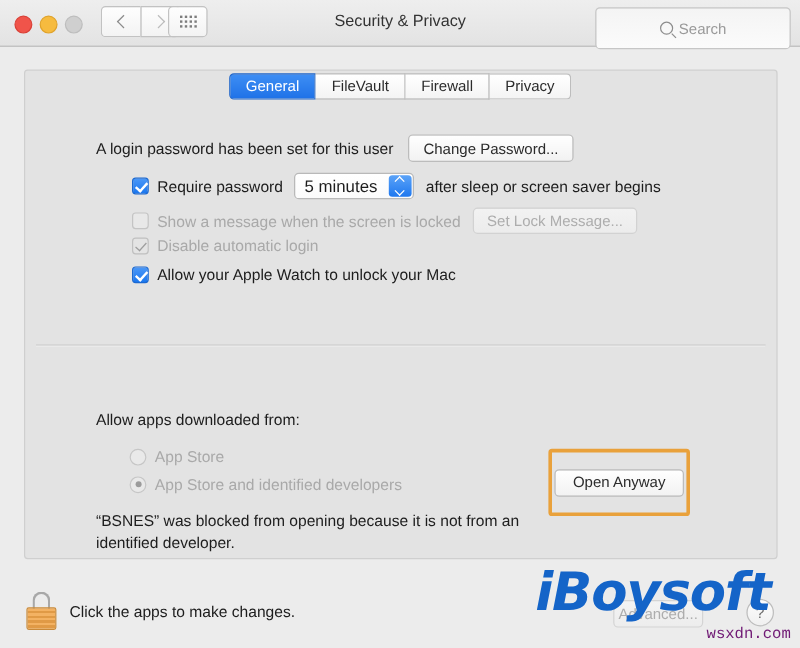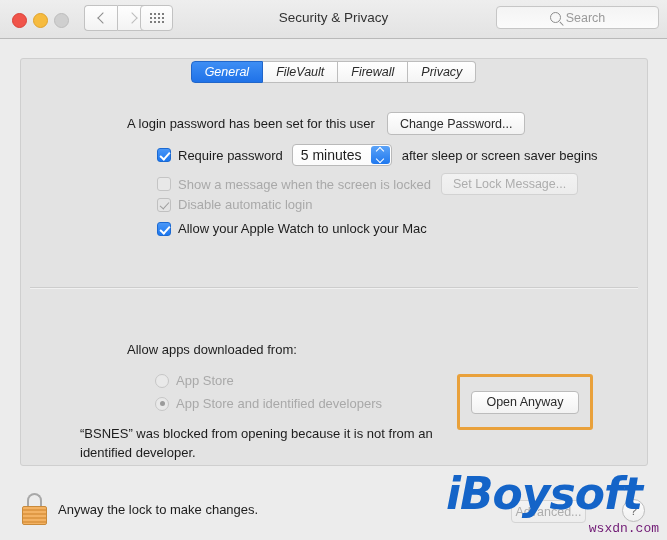--- a/index.html
+++ b/index.html
@@ -97,21 +97,21 @@
     text-align: center;
     font-size: 13.5px;
     color: #333;
   }
 
   #search-field {
     position: absolute;
     right: 8px;
     top: 6px;
     width: 163px;
-    height: 23px;
+    height: 35px;
     background: linear-gradient(to bottom, #f4f4f4, #fbfbfb);
     border: 1px solid #c6c6c6;
     border-radius: 4px;
     box-sizing: border-box;
     display: flex;
     align-items: center;
     justify-content: center;
   }
   #search-icon {
     width: 9px; height: 9px;
@@ -130,21 +130,20 @@
   }
   #search-placeholder { font-size: 12.5px; color: #9a9a9a; }
 
   
   #tabs {
     position: absolute;
     left: 0; right: 0;
     top: 61px;
     display: flex;
     justify-content: center;
-    font-style: italic;
   }
   .tab {
     height: 22px;
     padding: 0 13px;
     font-size: 12.5px;
     color: #2b2b2b;
     background: linear-gradient(to bottom, #ffffff, #f4f4f4);
     border: 1px solid #bdbdbd;
     border-left: none;
     display: flex;
@@ -165,21 +164,21 @@
     left: 20px;
     top: 58px;
     width: 628px;
     height: 408px;
     background: #e3e3e3;
     border: 1px solid #cfcfcf;
     border-radius: 3px;
     box-sizing: border-box;
   }
 
-  .row { position: absolute; display: flex; align-items: center; margin-left: 47px; }
+  .row { position: absolute; display: flex; align-items: center; }
   .lbl { font-size: 13px; color: #1d1d1d; }
   .lbl.dim { color: #a9a9a9; }
 
   
   #password-row { left: 59px; top: 53px; }
   #change-password-btn {
     margin-left: 12px;
     height: 23px;
     padding: 0 12px;
     font-size: 12.5px;
@@ -319,21 +318,21 @@
     font-size: 13px;
     color: #1d1d1d;
     line-height: 19px;
   }
 
   
   #open-anyway-highlight {
     position: absolute;
     left: 436px;
     top: 315px;
-    width: 136px;
+    width: 118px;
     height: 56px;
     border: 3px solid #e9a13b;
     border-radius: 3px;
     box-sizing: border-box;
     display: flex;
     align-items: center;
     justify-content: center;
   }
   #open-anyway-btn {
     height: 23px;
@@ -535,21 +534,21 @@
 
     <div id="open-anyway-highlight">
       <span id="open-anyway-btn">Open Anyway</span>
     </div>
   </div>
 
   <div id="lock-icon">
     <span id="lock-shackle"></span>
     <span id="lock-body"></span>
   </div>
-  <div id="lock-label">Anyway the lock to make changes.</div>
+  <div id="lock-label">Click the apps to make changes.</div>
 
   <div id="advanced-btn">Advanced...</div>
   <div id="help-btn">?</div>
 
   <div id="watermark-iboysoft">iBoysoft</div>
   <div id="watermark-domain">wsxdn.com</div>
 </div>
 
 <div id="tabs" style="position:absolute;left:0;right:0;top:61px;">
   <div class="tab active">General</div>

